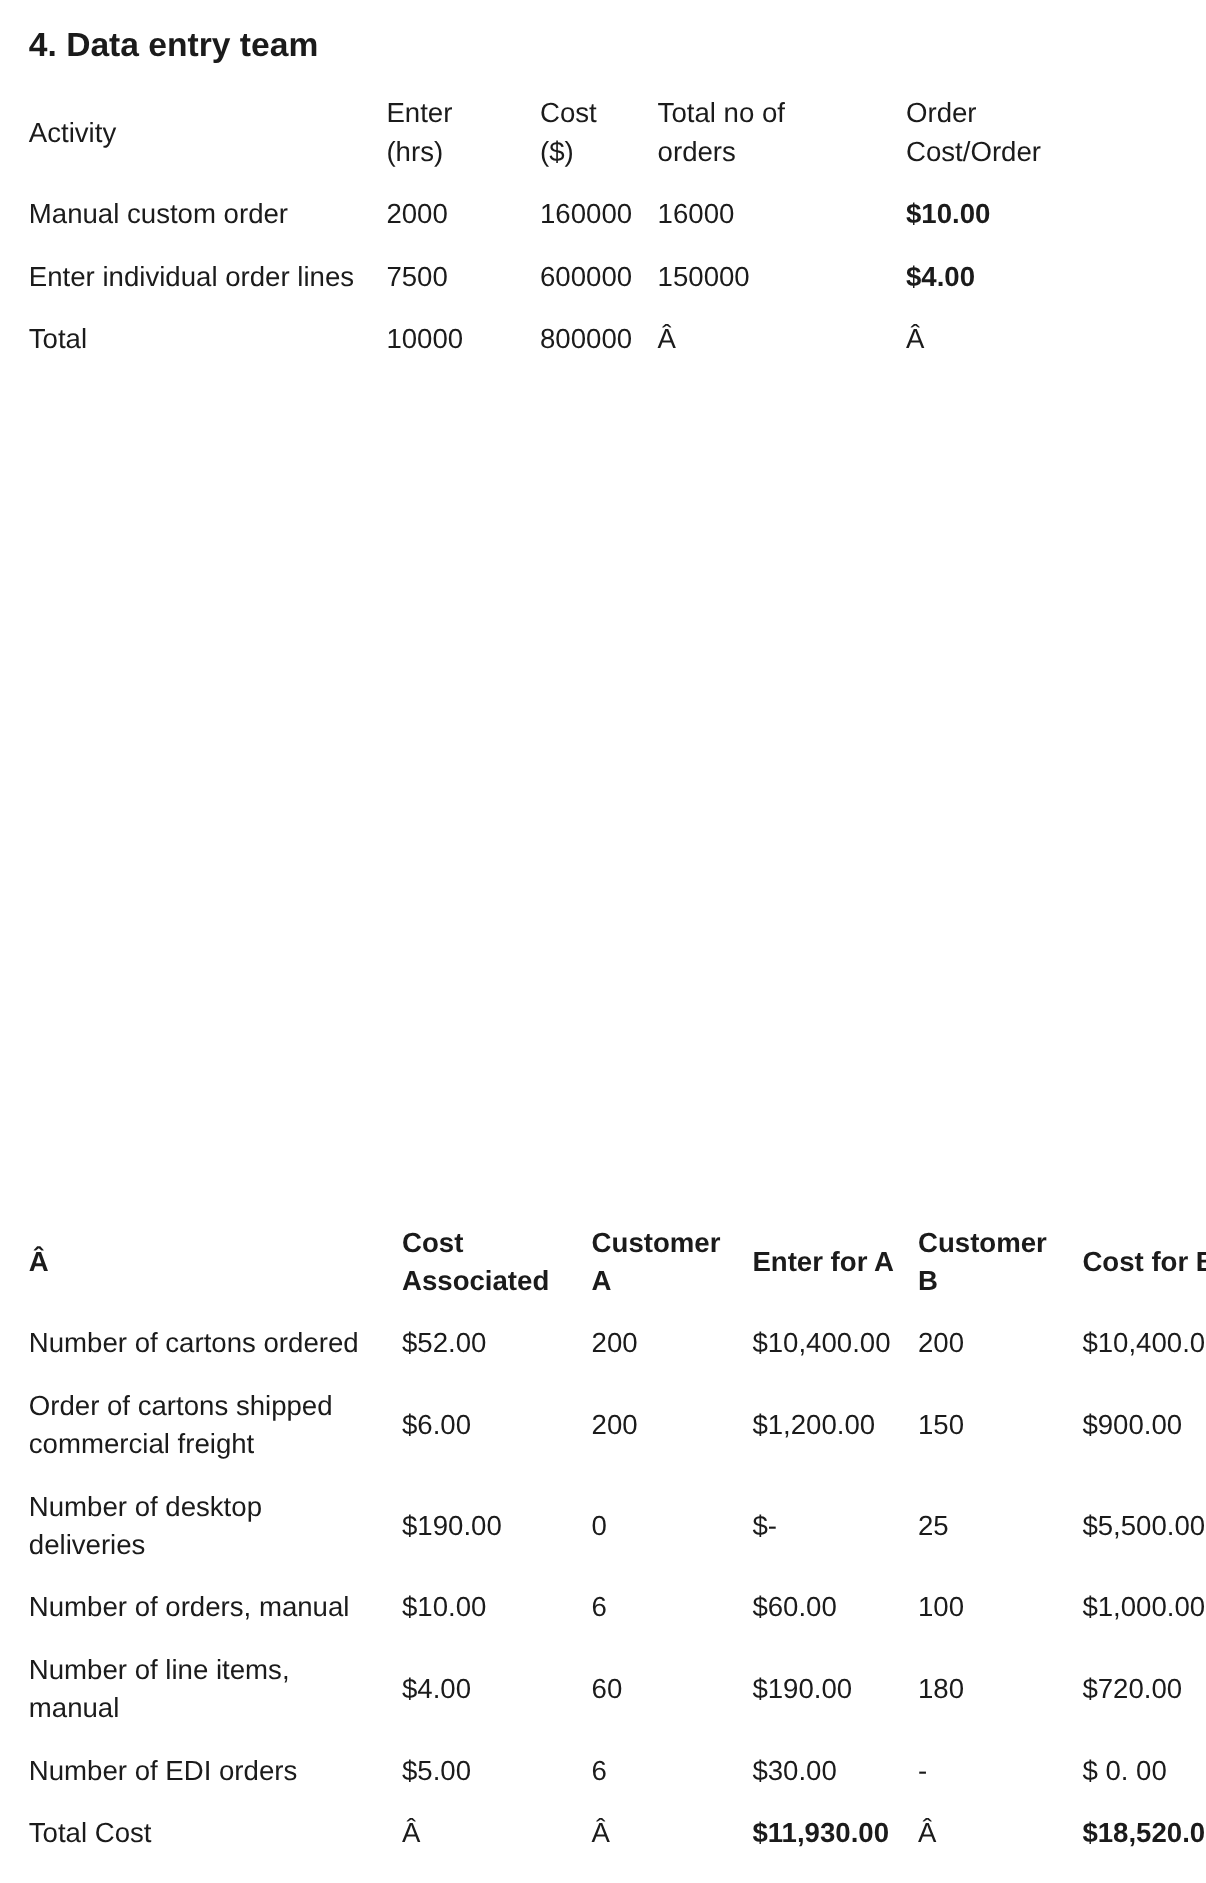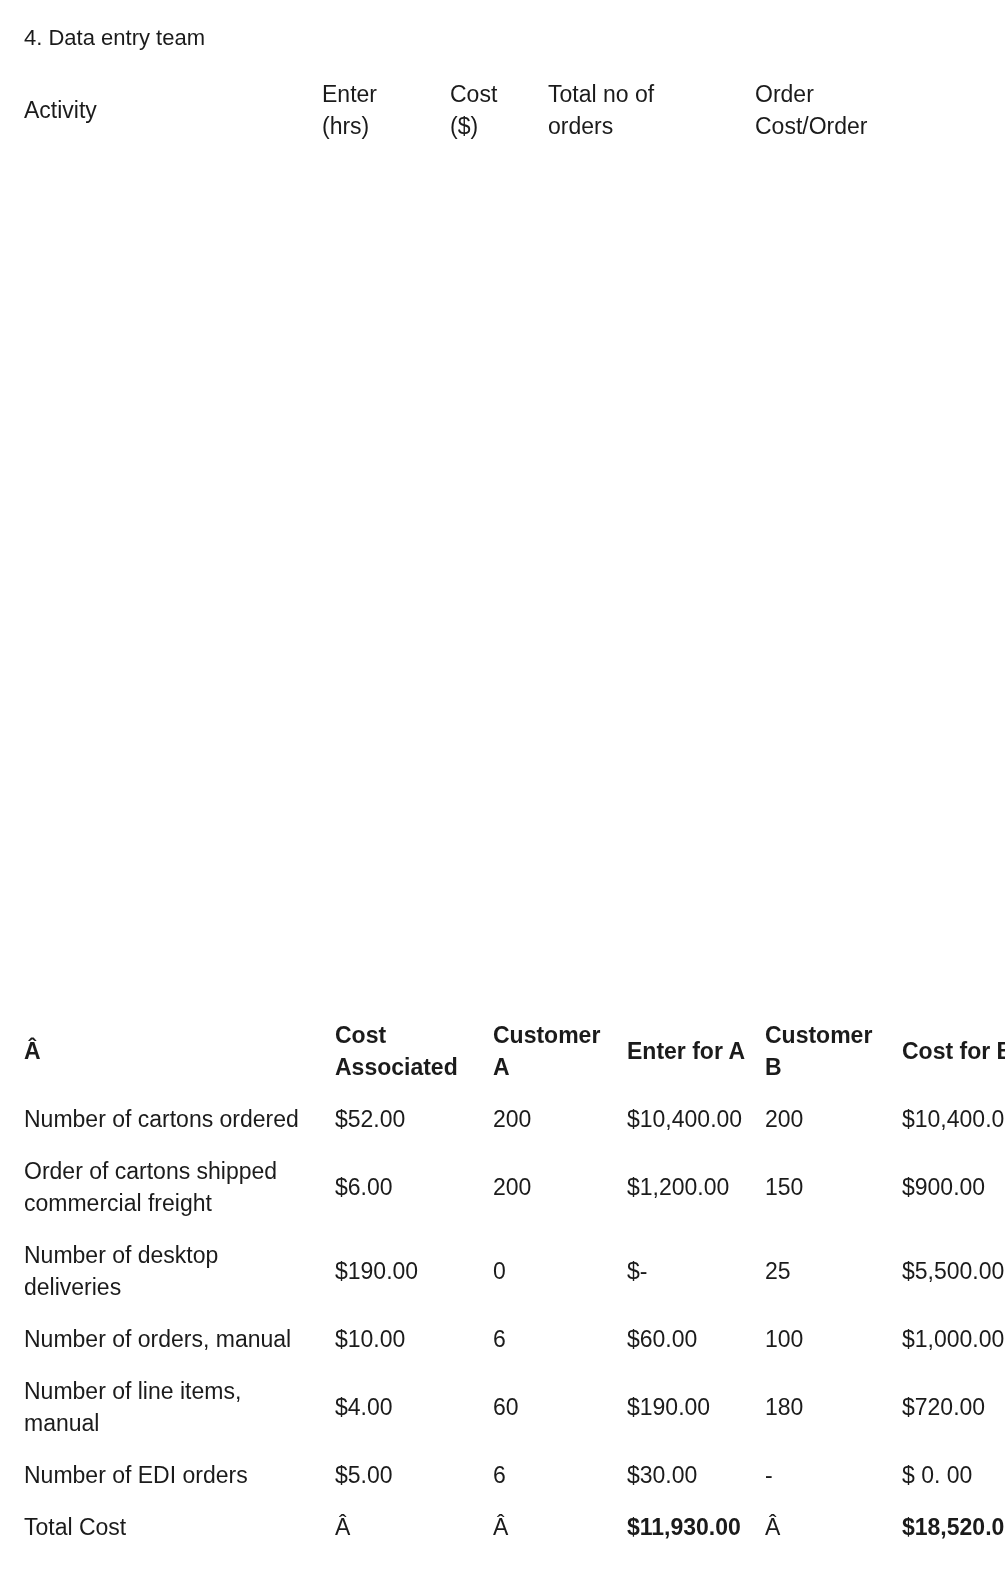--- a/index.html
+++ b/index.html
@@ -9,22 +9,22 @@
     position: relative;
     overflow: hidden;
     background: #ffffff;
     color: #1b1b1b;
     font-family: "Liberation Sans", sans-serif;
   }
   .doc-title {
     position: absolute;
     left: 24px;
     top: 25px;
-    font-size: 22px;
-    font-weight: 400;
+    font-size: 28px;
+    font-weight: 700;
     line-height: 26px;
     white-space: nowrap;
   }
   table {
     border-collapse: collapse;
     table-layout: fixed;
   }
   #data-entry-table {
     position: absolute;
     left: 24px;
@@ -87,20 +87,41 @@
           <span>Total no of</span>
           <span>orders</span>
         </th>
       <th>
           <span>Order</span>
           <span>Cost/Order</span>
         </th>
     </tr>
   </thead>
   <tbody>
+    <tr>
+      <td>Manual custom order</td>
+      <td>2000</td>
+      <td>160000</td>
+      <td>16000</td>
+      <td>$10.00</td>
+    </tr>
+    <tr>
+      <td>Enter individual order lines</td>
+      <td>7500</td>
+      <td>600000</td>
+      <td>150000</td>
+      <td>$4.00</td>
+    </tr>
+    <tr class="total-row">
+      <td>Total</td>
+      <td>10000</td>
+      <td>800000</td>
+      <td>Â</td>
+      <td>Â</td>
+    </tr>
   </tbody>
 </table>
 
 <table id="customer-cost-table">
   <colgroup>
     <col style="width:311px">
       <col style="width:158px">
       <col style="width:134px">
       <col style="width:138px">
       <col style="width:137px">

